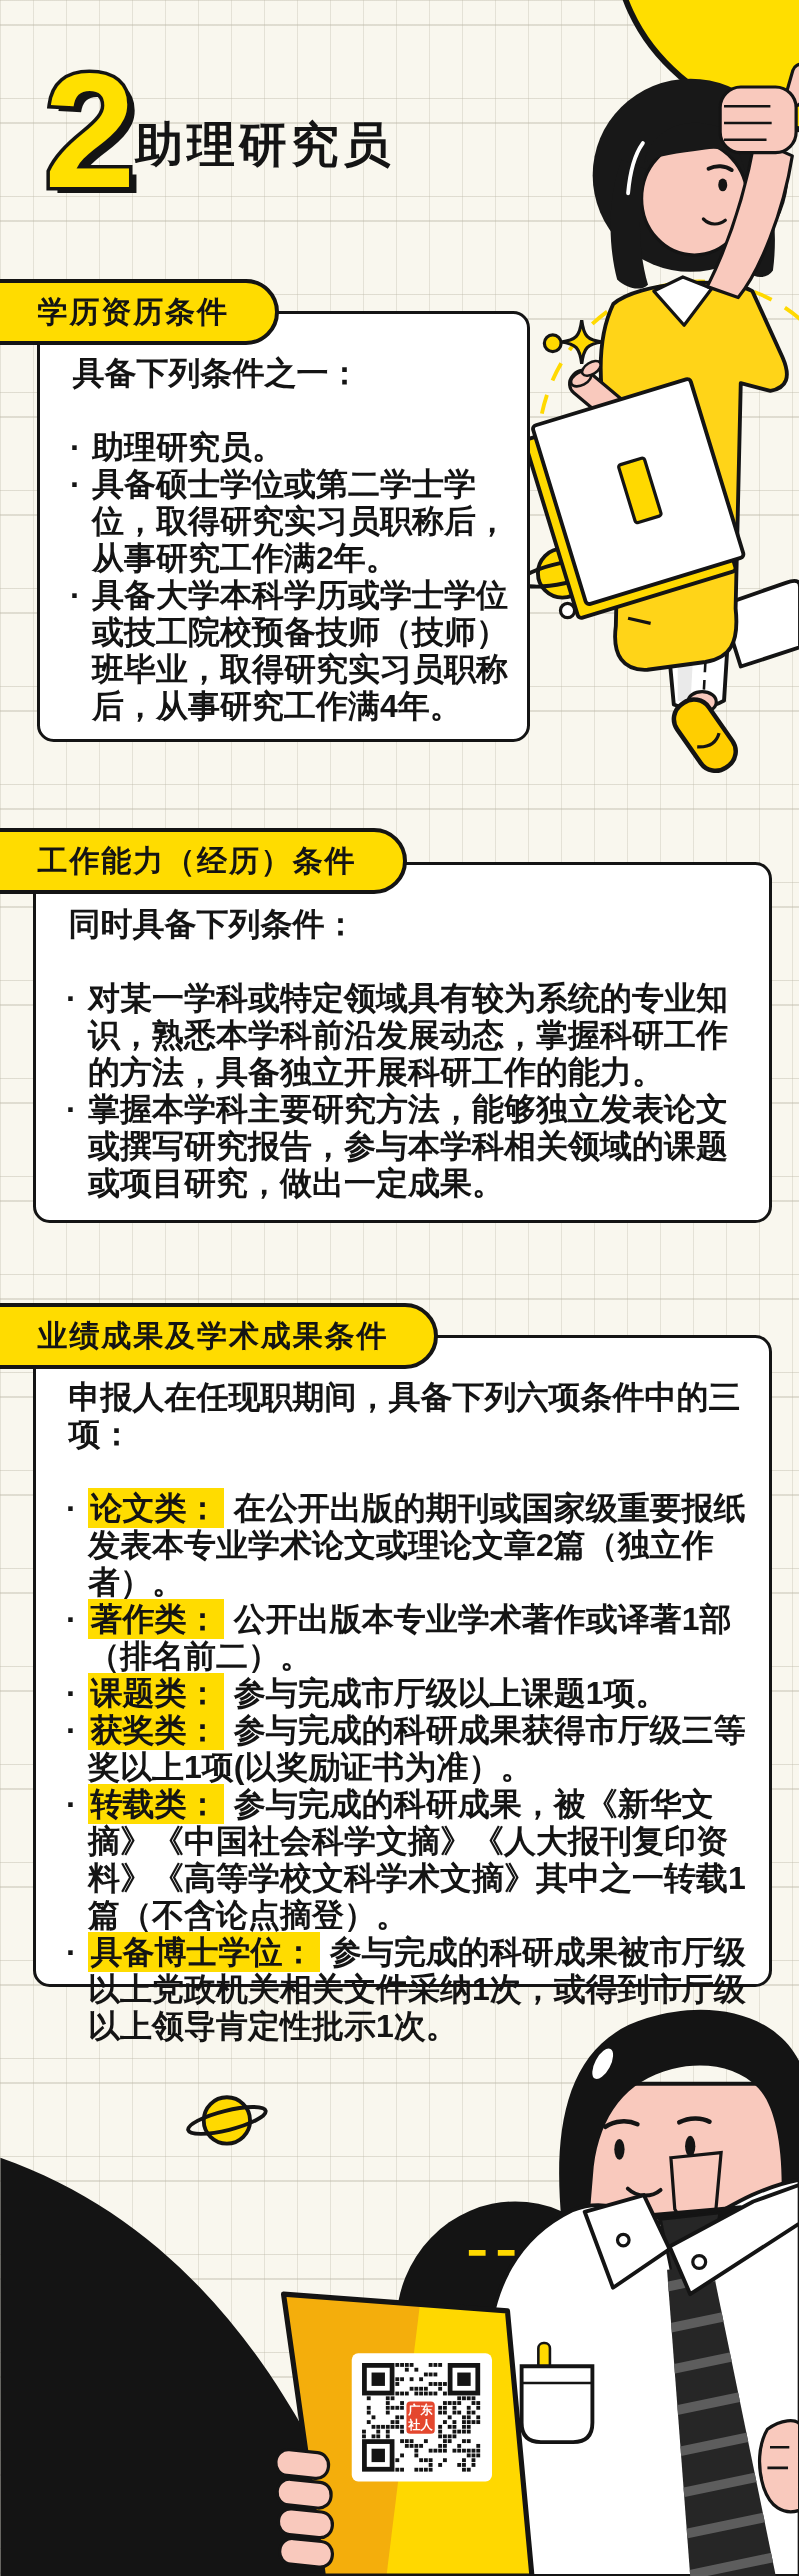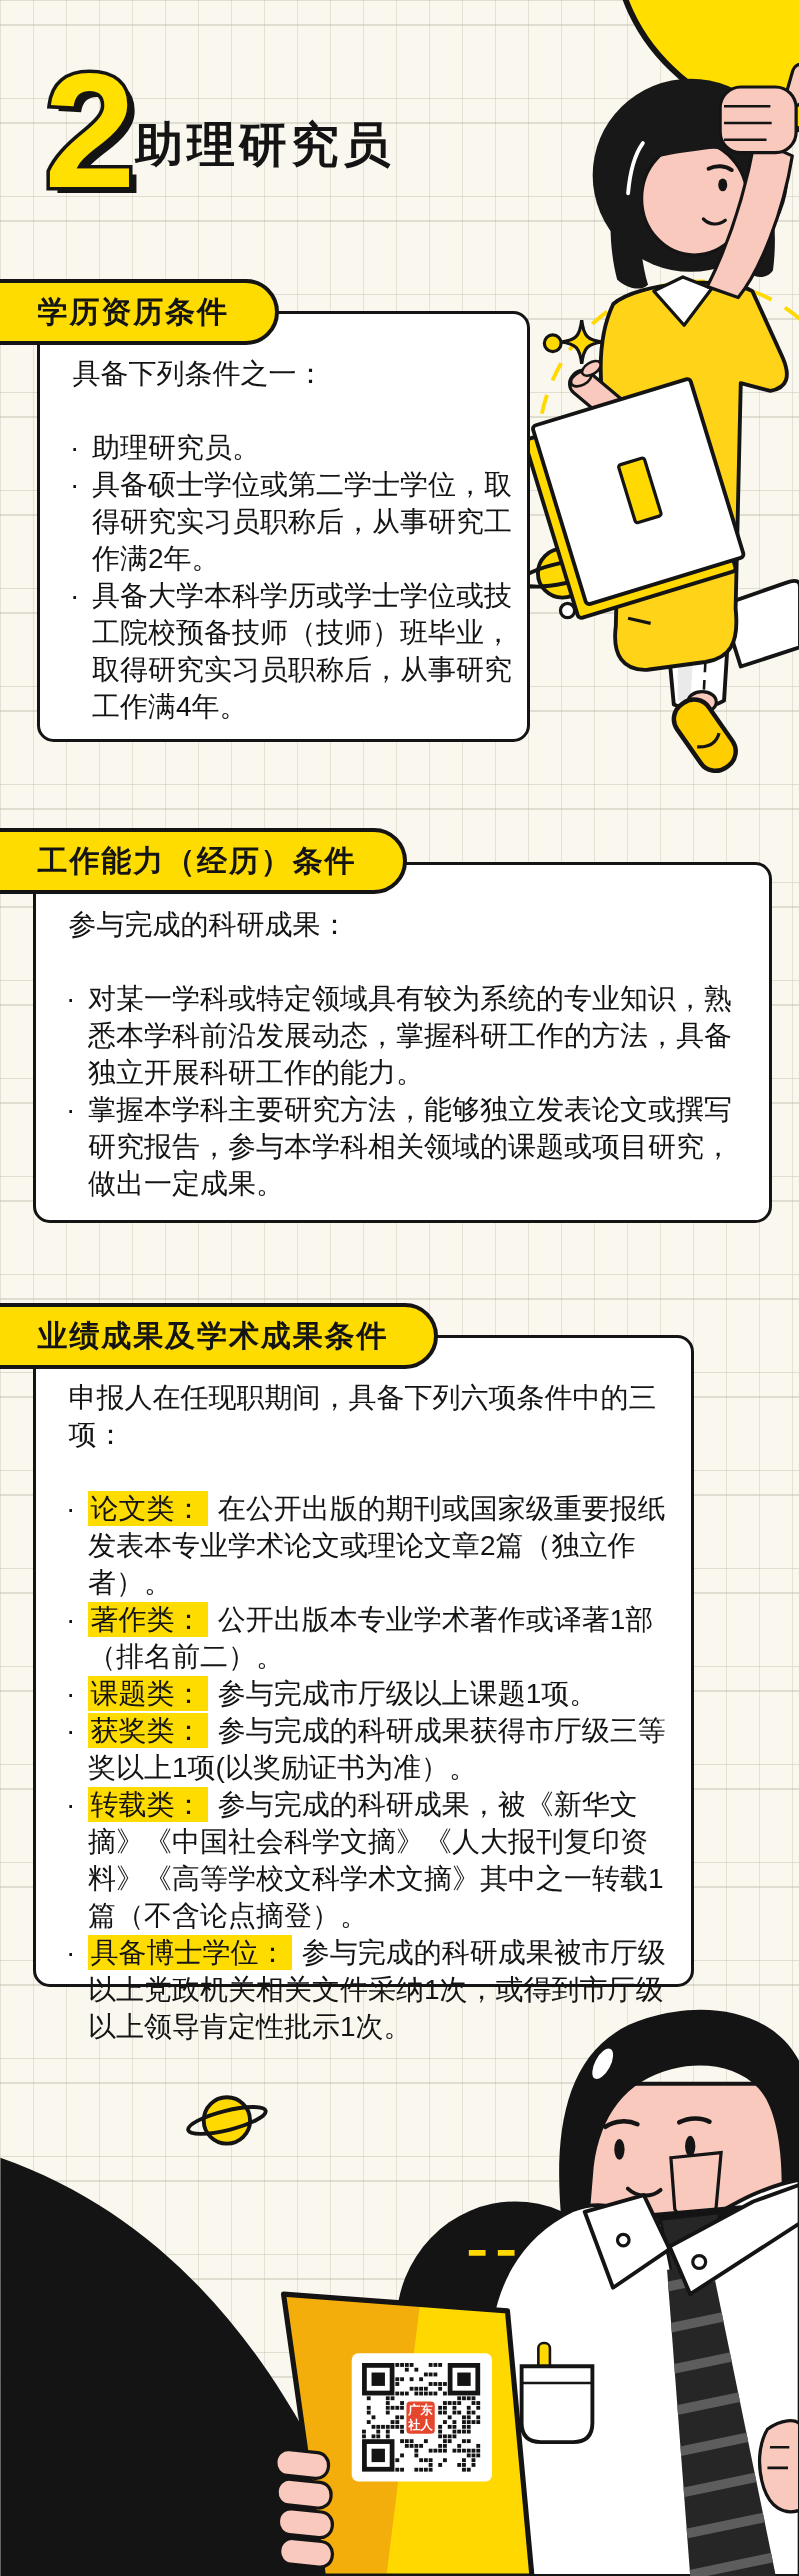--- a/index.html
+++ b/index.html
@@ -25,21 +25,21 @@
     height:66px;line-height:57px;box-sizing:border-box;
     background:#FFDC00;border:4.5px solid #141414;
     border-radius:14px 36px 36px 14px;
     padding:0 46px 0 49px;
     font-size:30px;font-weight:900;letter-spacing:1.9px;white-space:nowrap;
   }
   .card{
     position:absolute;z-index:2;box-sizing:border-box;
     background:#ffffff;border:3.9px solid #141414;border-radius:16.7px;
     padding:41px 13px 0 26px;
-    font-size:28px;font-weight:400;line-height:37px;
+    font-size:32px;font-weight:700;line-height:37px;
   }
   .intro{margin:0 0 37px 6.4px;}
   .item{position:relative;padding-left:26px;margin:0;}
   .item .bullet{position:absolute;left:3.9px;top:0;}
   .hl{background:#FFDC00;padding:1.9px 5.2px 1.9px 2.6px;margin-right:10px;}
 </style>
 </head>
 <body>
 
 <div id="poster">
@@ -118,29 +118,29 @@
     <p class="intro">具备下列条件之一：</p>
     <div class="items">
         <div class="item"><span class="bullet">·</span><span>助理研究员。</span></div>
         <div class="item"><span class="bullet">·</span><span>具备硕士学位或第二学士学位，取得研究实习员职称后，从事研究工作满2年。</span></div>
         <div class="item"><span class="bullet">·</span><span>具备大学本科学历或学士学位或技工院校预备技师（技师）班毕业，取得研究实习员职称后，从事研究工作满4年。</span></div>
       </div>
   </div>
 
   <div class="badge" style="top:828px;">工作能力（经历）条件</div>
   <div class="card" style="left:33px;top:862px;width:739px;height:361px;">
-    <p class="intro">参与完成的科研成果：</p>
+    <p class="intro">同时具备下列条件：</p>
     <div class="items">
         <div class="item"><span class="bullet">·</span><span>对某一学科或特定领域具有较为系统的专业知识，熟悉本学科前沿发展动态，掌握科研工作的方法，具备独立开展科研工作的能力。</span></div>
         <div class="item"><span class="bullet">·</span><span>掌握本学科主要研究方法，能够独立发表论文或撰写研究报告，参与本学科相关领域的课题或项目研究，做出一定成果。</span></div>
       </div>
   </div>
 
   <div class="badge" style="top:1303px;">业绩成果及学术成果条件</div>
-  <div class="card" style="left:33px;top:1335px;width:661px;height:652px;">
+  <div class="card" style="left:33px;top:1335px;width:739px;height:652px;">
     <p class="intro">申报人在任现职期间，具备下列六项条件中的三项：</p>
     <div class="items">
         <div class="item"><span class="bullet">·</span><span class="hl">论文类：</span><span>在公开出版的期刊或国家级重要报纸发表本专业学术论文或理论文章2篇（独立作者）。</span></div>
         <div class="item"><span class="bullet">·</span><span class="hl">著作类：</span><span>公开出版本专业学术著作或译著1部（排名前二）。</span></div>
         <div class="item"><span class="bullet">·</span><span class="hl">课题类：</span><span>参与完成市厅级以上课题1项。</span></div>
         <div class="item"><span class="bullet">·</span><span class="hl">获奖类：</span><span>参与完成的科研成果获得市厅级三等奖以上1项(以奖励证书为准）。</span></div>
         <div class="item"><span class="bullet">·</span><span class="hl">转载类：</span><span>参与完成的科研成果，被《新华文摘》《中国社会科学文摘》《人大报刊复印资料》《高等学校文科学术文摘》其中之一转载1篇（不含论点摘登）。</span></div>
         <div class="item"><span class="bullet">·</span><span class="hl">具备博士学位：</span><span>参与完成的科研成果被市厅级以上党政机关相关文件采纳1次，或得到市厅级以上领导肯定性批示1次。</span></div>
       </div>
   </div>

